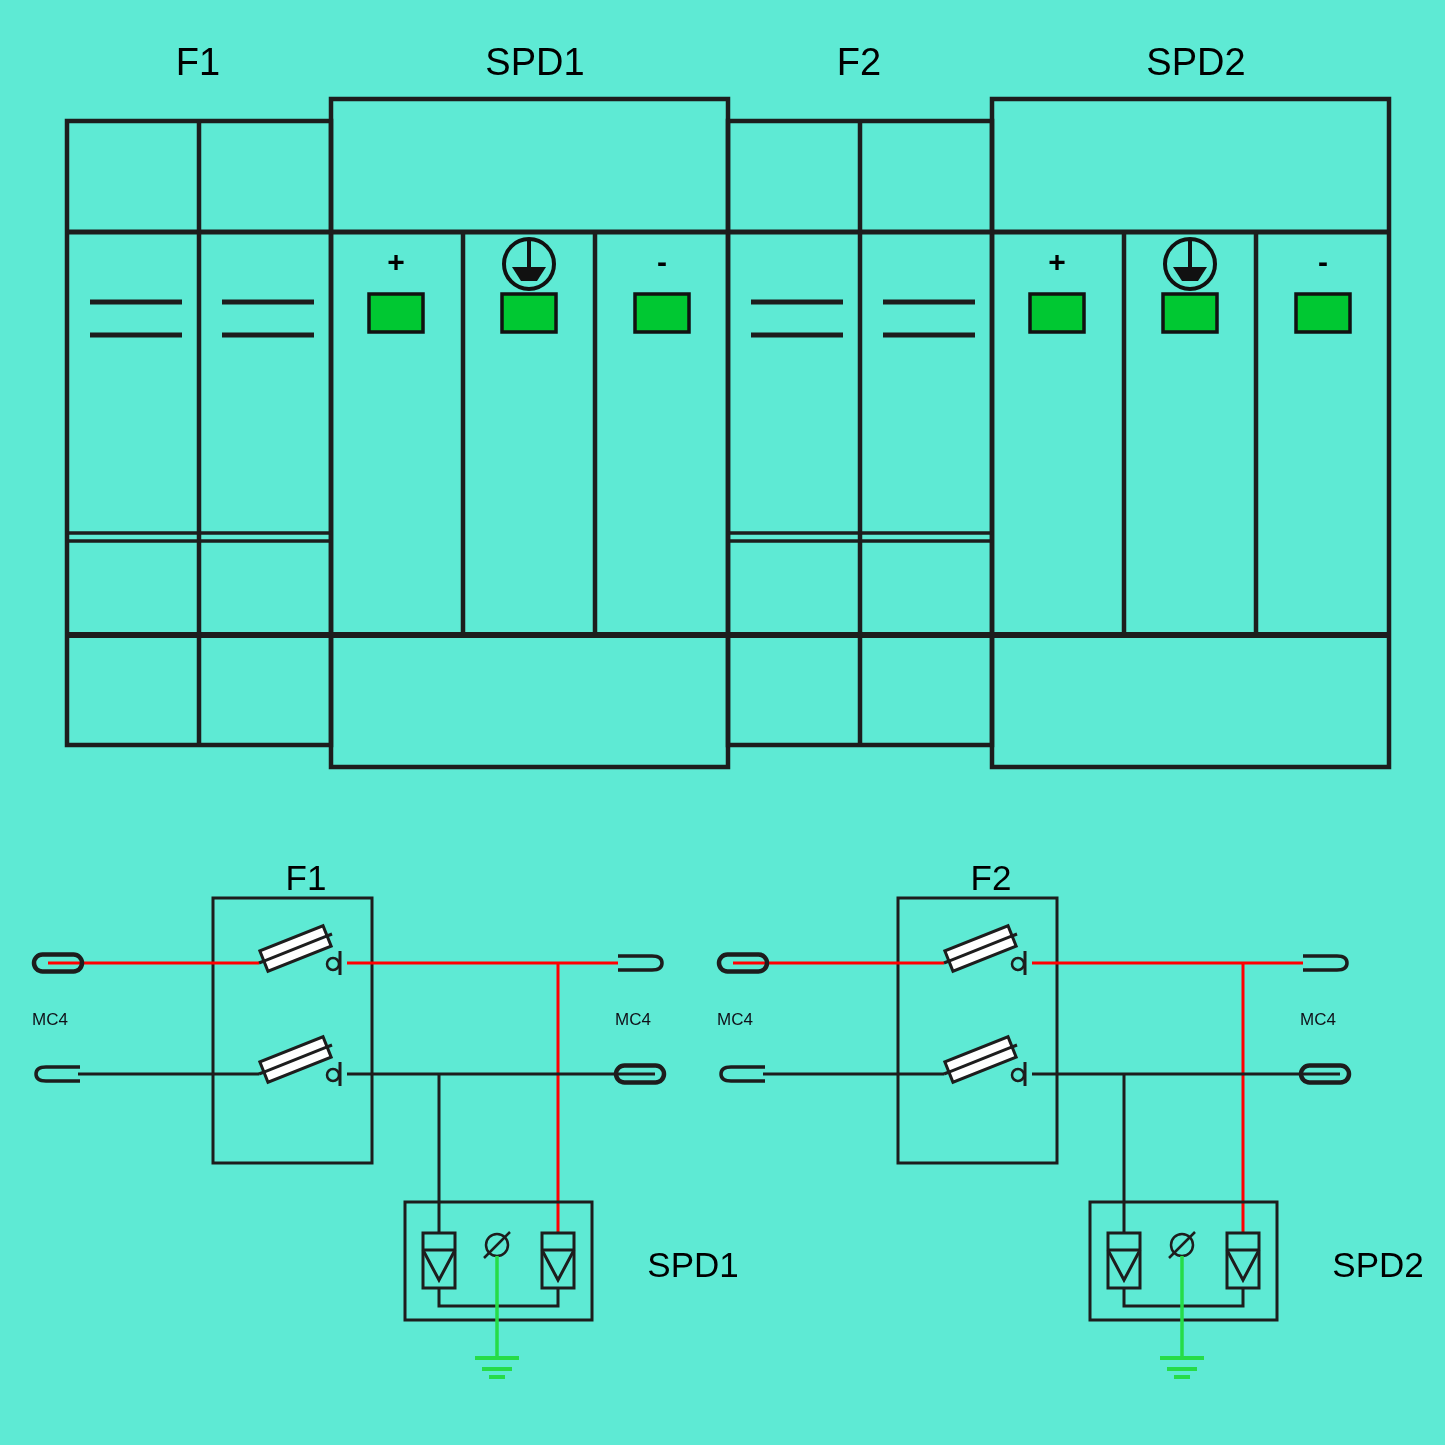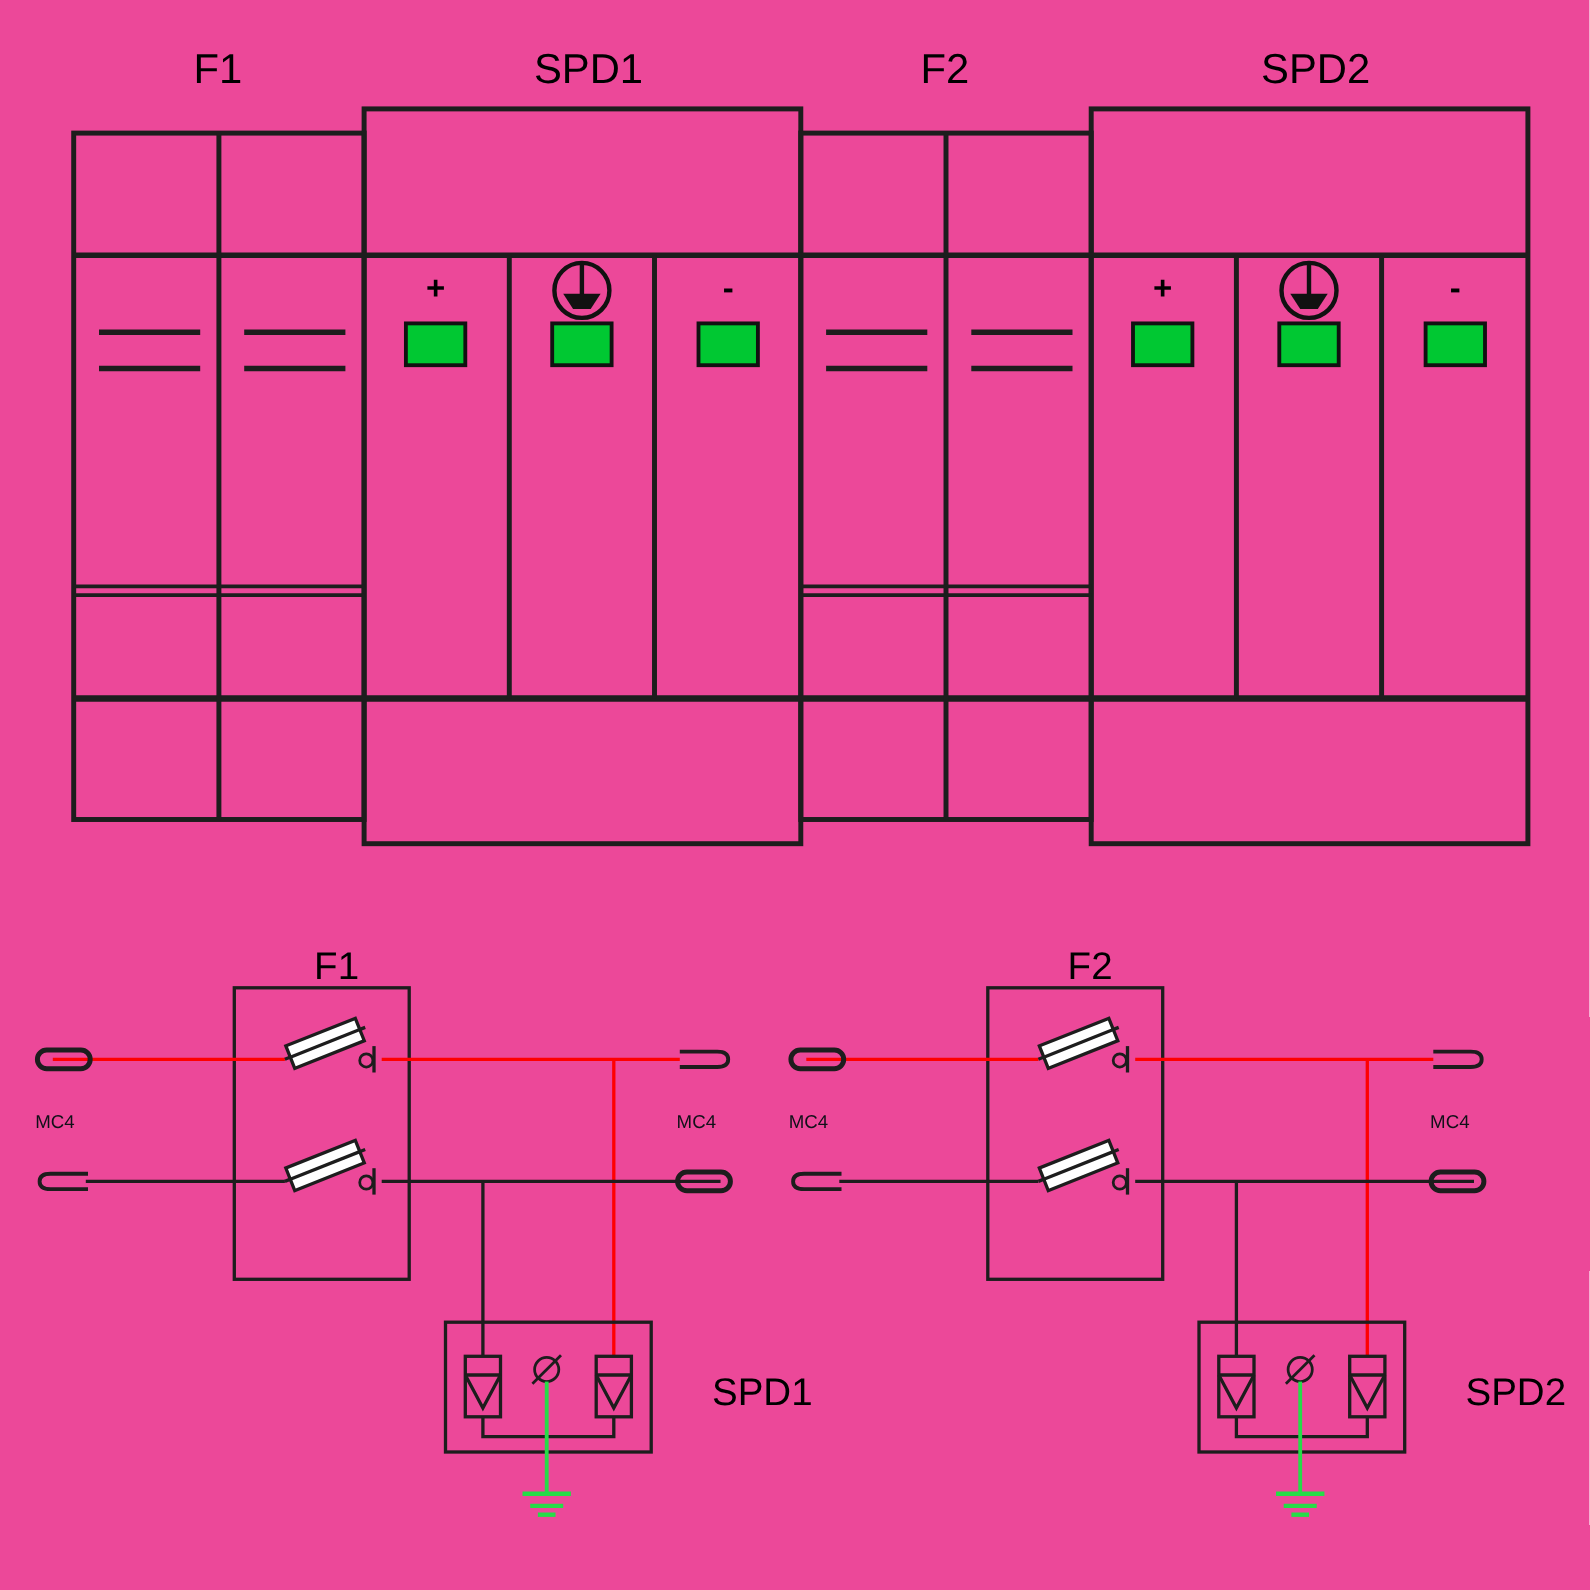--- a/index.html
+++ b/index.html
@@ -1,16 +1,16 @@
 <!DOCTYPE html>
 <html><head>
 <meta charset="utf-8">
 <style>
   html,body{margin:0;padding:0;background:#ffffff;}
-  .stage{width:1445px;height:1445px;background:#ec4899;position:relative;font-family:"Liberation Sans",sans-serif;}
+  .stage{width:1445px;height:1445px;background:#5eead4;position:relative;font-family:"Liberation Sans",sans-serif;}
   svg{display:block;}
   .box{fill:none;stroke:#1d1d1d;stroke-width:4.5;}
   .sbox{fill:none;stroke:#1d1d1d;stroke-width:3;}
   .s3{stroke:#1d1d1d;stroke-width:3;fill:none;}
   .s25{stroke:#1d1d1d;stroke-width:2.5;fill:none;}
   .s35{stroke:#1d1d1d;stroke-width:3.5;fill:none;}
   .s4{stroke:#1d1d1d;stroke-width:4.5;fill:none;}
   .s5{stroke:#1d1d1d;stroke-width:5;fill:none;}
   .s6{stroke:#1d1d1d;stroke-width:6;fill:none;}
   .mark{stroke:#1d1d1d;stroke-width:5;fill:none;}

